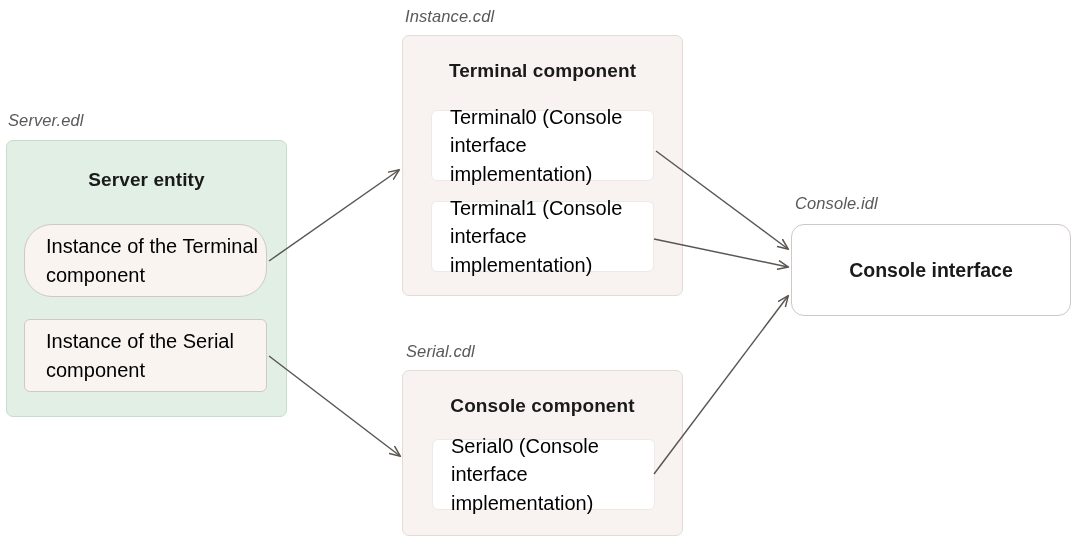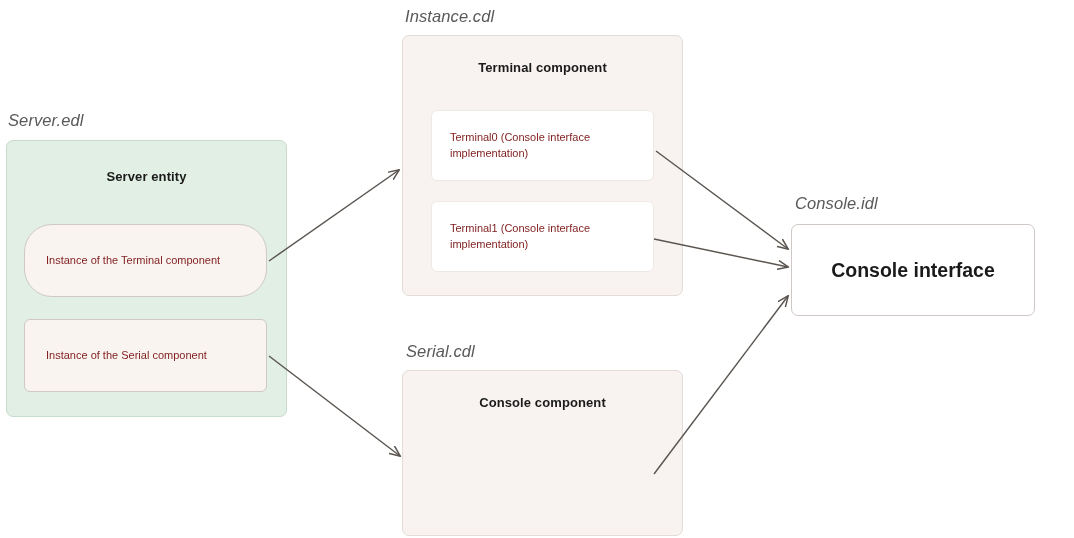--- a/index.html
+++ b/index.html
@@ -50,43 +50,43 @@
   .container.plain {
     background: #ffffff;
     border: 1.6px solid #cfc8c4;
   }
   .container-title {
     position: absolute;
     left: 0;
     width: 100%;
     text-align: center;
     font-weight: bold;
-    font-size: 13px;
+    font-size: 19px;
     color: #1a1a1a;
     letter-spacing: 0.1px;
   }
   .inner-box {
     position: absolute;
     box-sizing: border-box;
     border-radius: 6px;
     z-index: 3;
     display: flex;
     align-items: center;
   }
   .inner-box.cream {
     background: #faf4f1;
     border: 1.4px solid #cfc8c4;
   }
   .inner-box.white {
     background: #ffffff;
     border: 1.4px solid #efe9e5;
   }
   .inner-text {
-    font-size: 11px;
-    color: #7f1d1d;
+    font-size: 20px;
+    color: #000000;
     line-height: 1.42;
     padding: 0 0 0 21px;
     width: 100%;
     box-sizing: border-box;
   }
   .center-label {
     position: absolute;
     width: 100%;
     left: 0;
     text-align: center;
@@ -142,20 +142,23 @@
   <div class="inner-box white" style="left:431px; top:201px; width:223px; height:71px;">
     <div class="inner-text" style="padding-left:18px;">Terminal1 (Console interface implementation)</div>
   </div>
 
   <div class="file-label" style="left:406px; top:342px;">Serial.cdl</div>
 
   <div class="container beige" style="left:402px; top:370px; width:281px; height:166px;">
     <div class="container-title" style="top:24px;">Console component</div>
   </div>
 
+  <div class="inner-box white" style="left:432px; top:439px; width:223px; height:71px;">
+    <div class="inner-text" style="padding-left:18px;">Serial0 (Console interface implementation)</div>
+  </div>
 
   <div class="file-label" style="left:795px; top:194px;">Console.idl</div>
 
-  <div class="container plain" style="left:791px; top:224px; width:244px; height:92px;">
+  <div class="container plain" style="left:791px; top:224px; width:280px; height:92px;border-radius:13px;">
     <div class="center-label" style="top:34px;">Console interface</div>
   </div>
 
 </div>
 
 </body></html>

